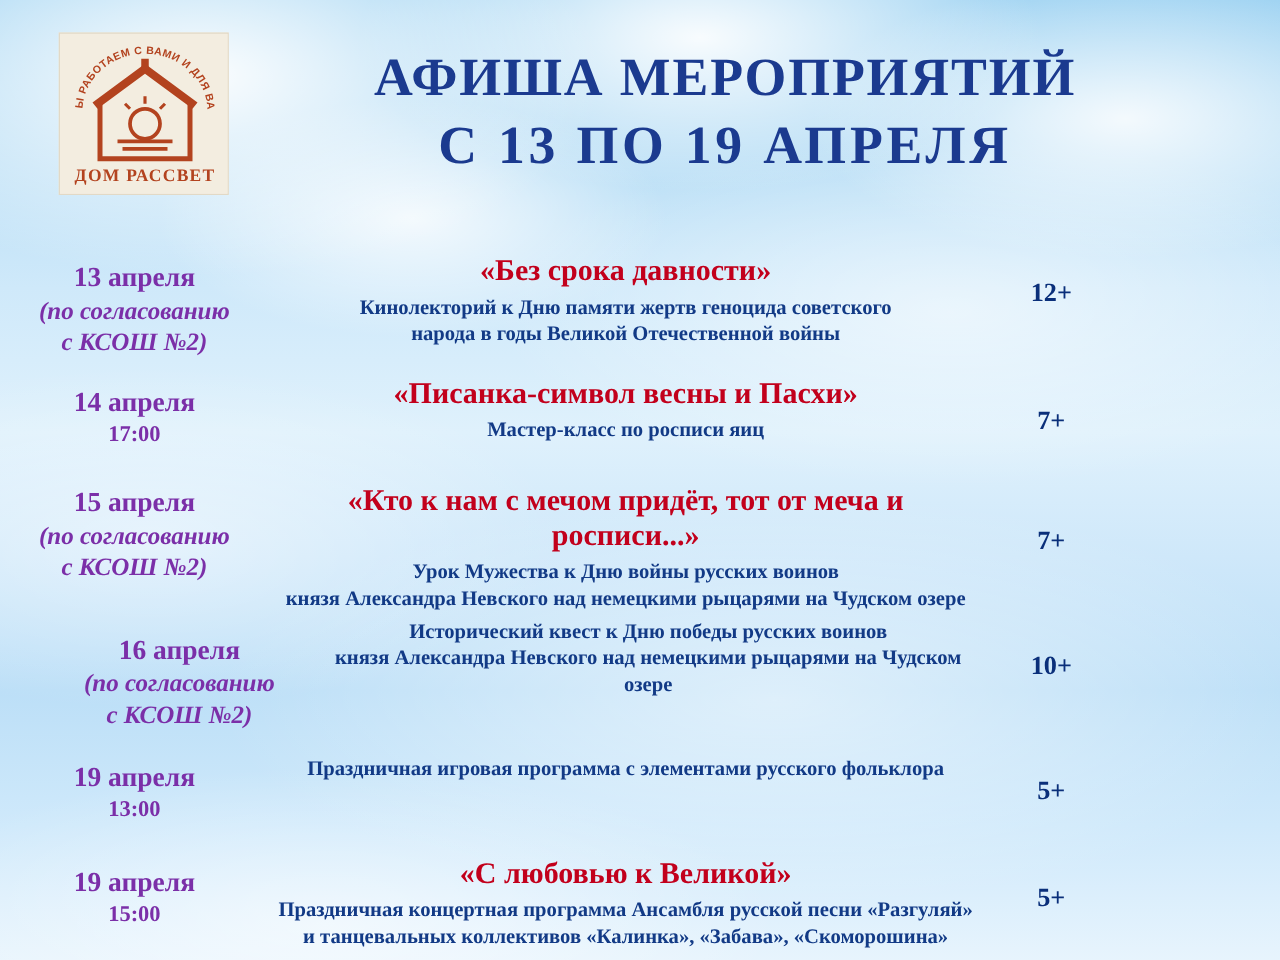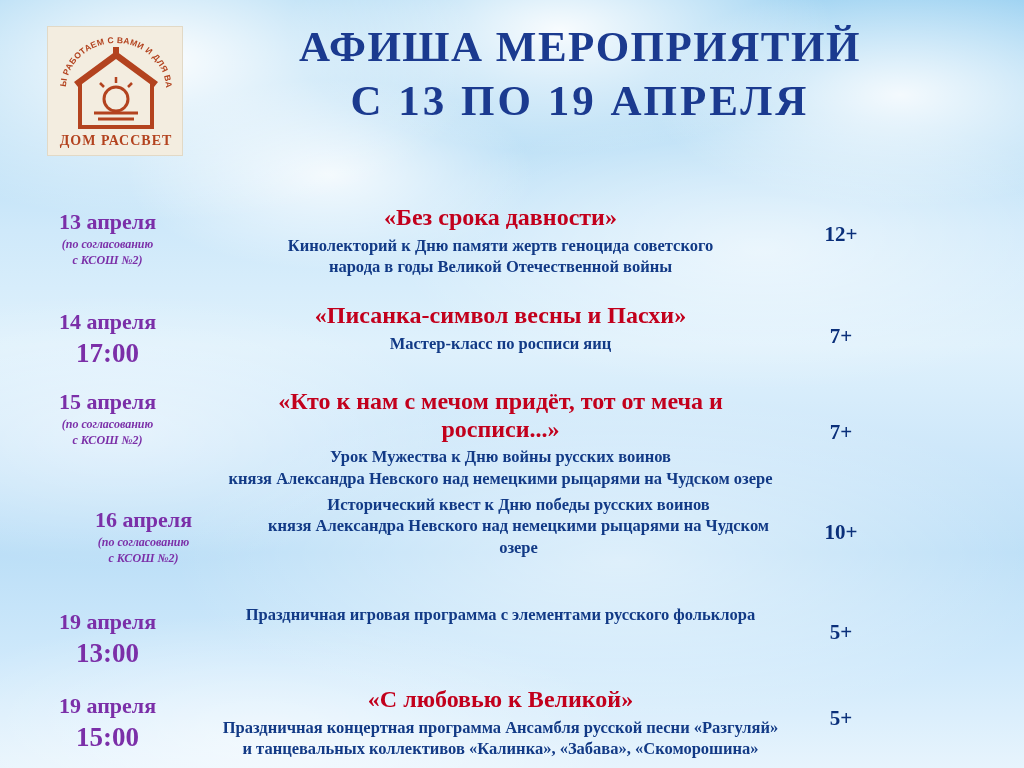--- a/index.html
+++ b/index.html
@@ -45,21 +45,21 @@
     background: #f3ede0;
     border: 1px solid #e2d9c6;
     overflow: hidden;
   }
   #logo-box svg { display: block; }
 
   
   #title {
     position: absolute;
     left: 200px;
-    top: 20px;
+    top: 36px;
     width: 760px;
     text-align: center;
     color: #1b3a8f;
     font-weight: bold;
     font-size: 43px;
     line-height: 1.25;
     letter-spacing: 1.5px;
   }
   #title .line2 { letter-spacing: 3px; }
 
@@ -79,23 +79,23 @@
   }
 
   .col-date {
     width: 215px;
     flex: 0 0 215px;
     text-align: center;
     color: #7b2fa8;
     font-weight: bold;
   }
   .date-main { font-size: 22px; line-height: 1.28; }
-  .date-time { font-size: 27px; line-height: 1.28; }
+  .date-time { font-size: 18px; line-height: 1.28; }
   .date-note {
-    font-size: 12px;
+    font-size: 20px;
     font-style: italic;
     font-weight: bold;
     line-height: 1.2;
     margin-top: 1px;
   }
 
   .col-body {
     flex: 1 1 auto;
     text-align: center;
     padding: 0 6px;

